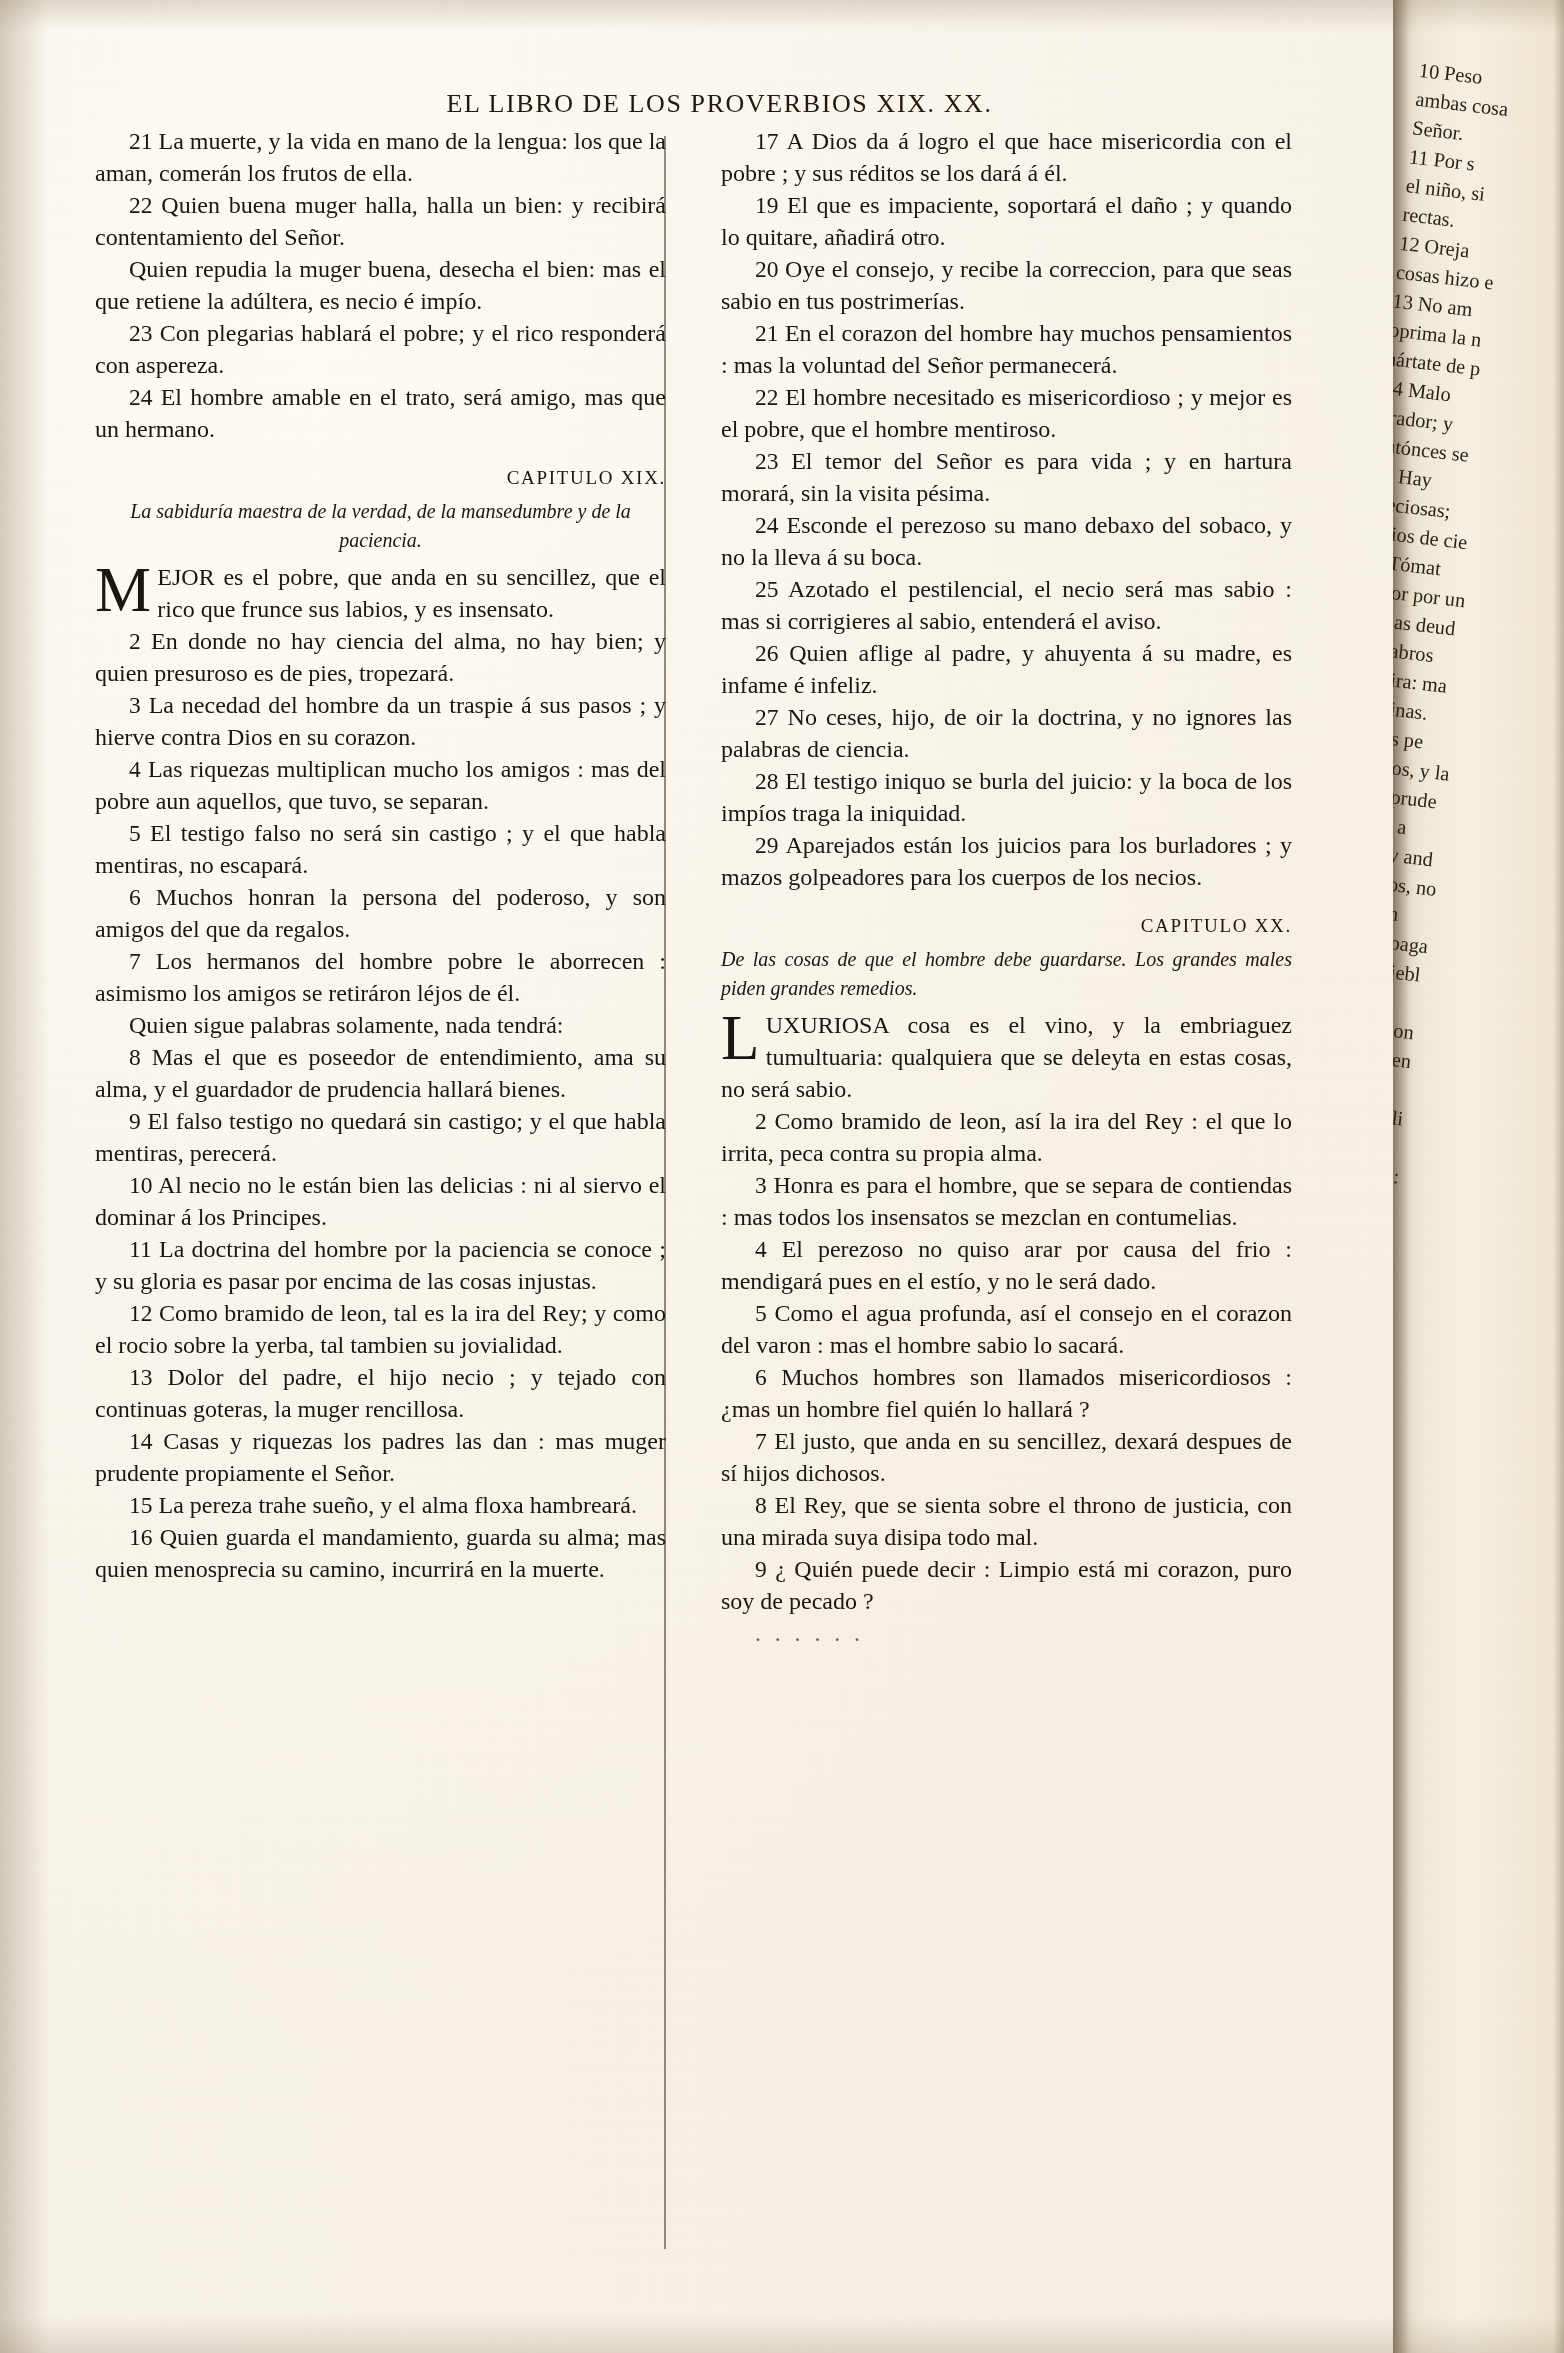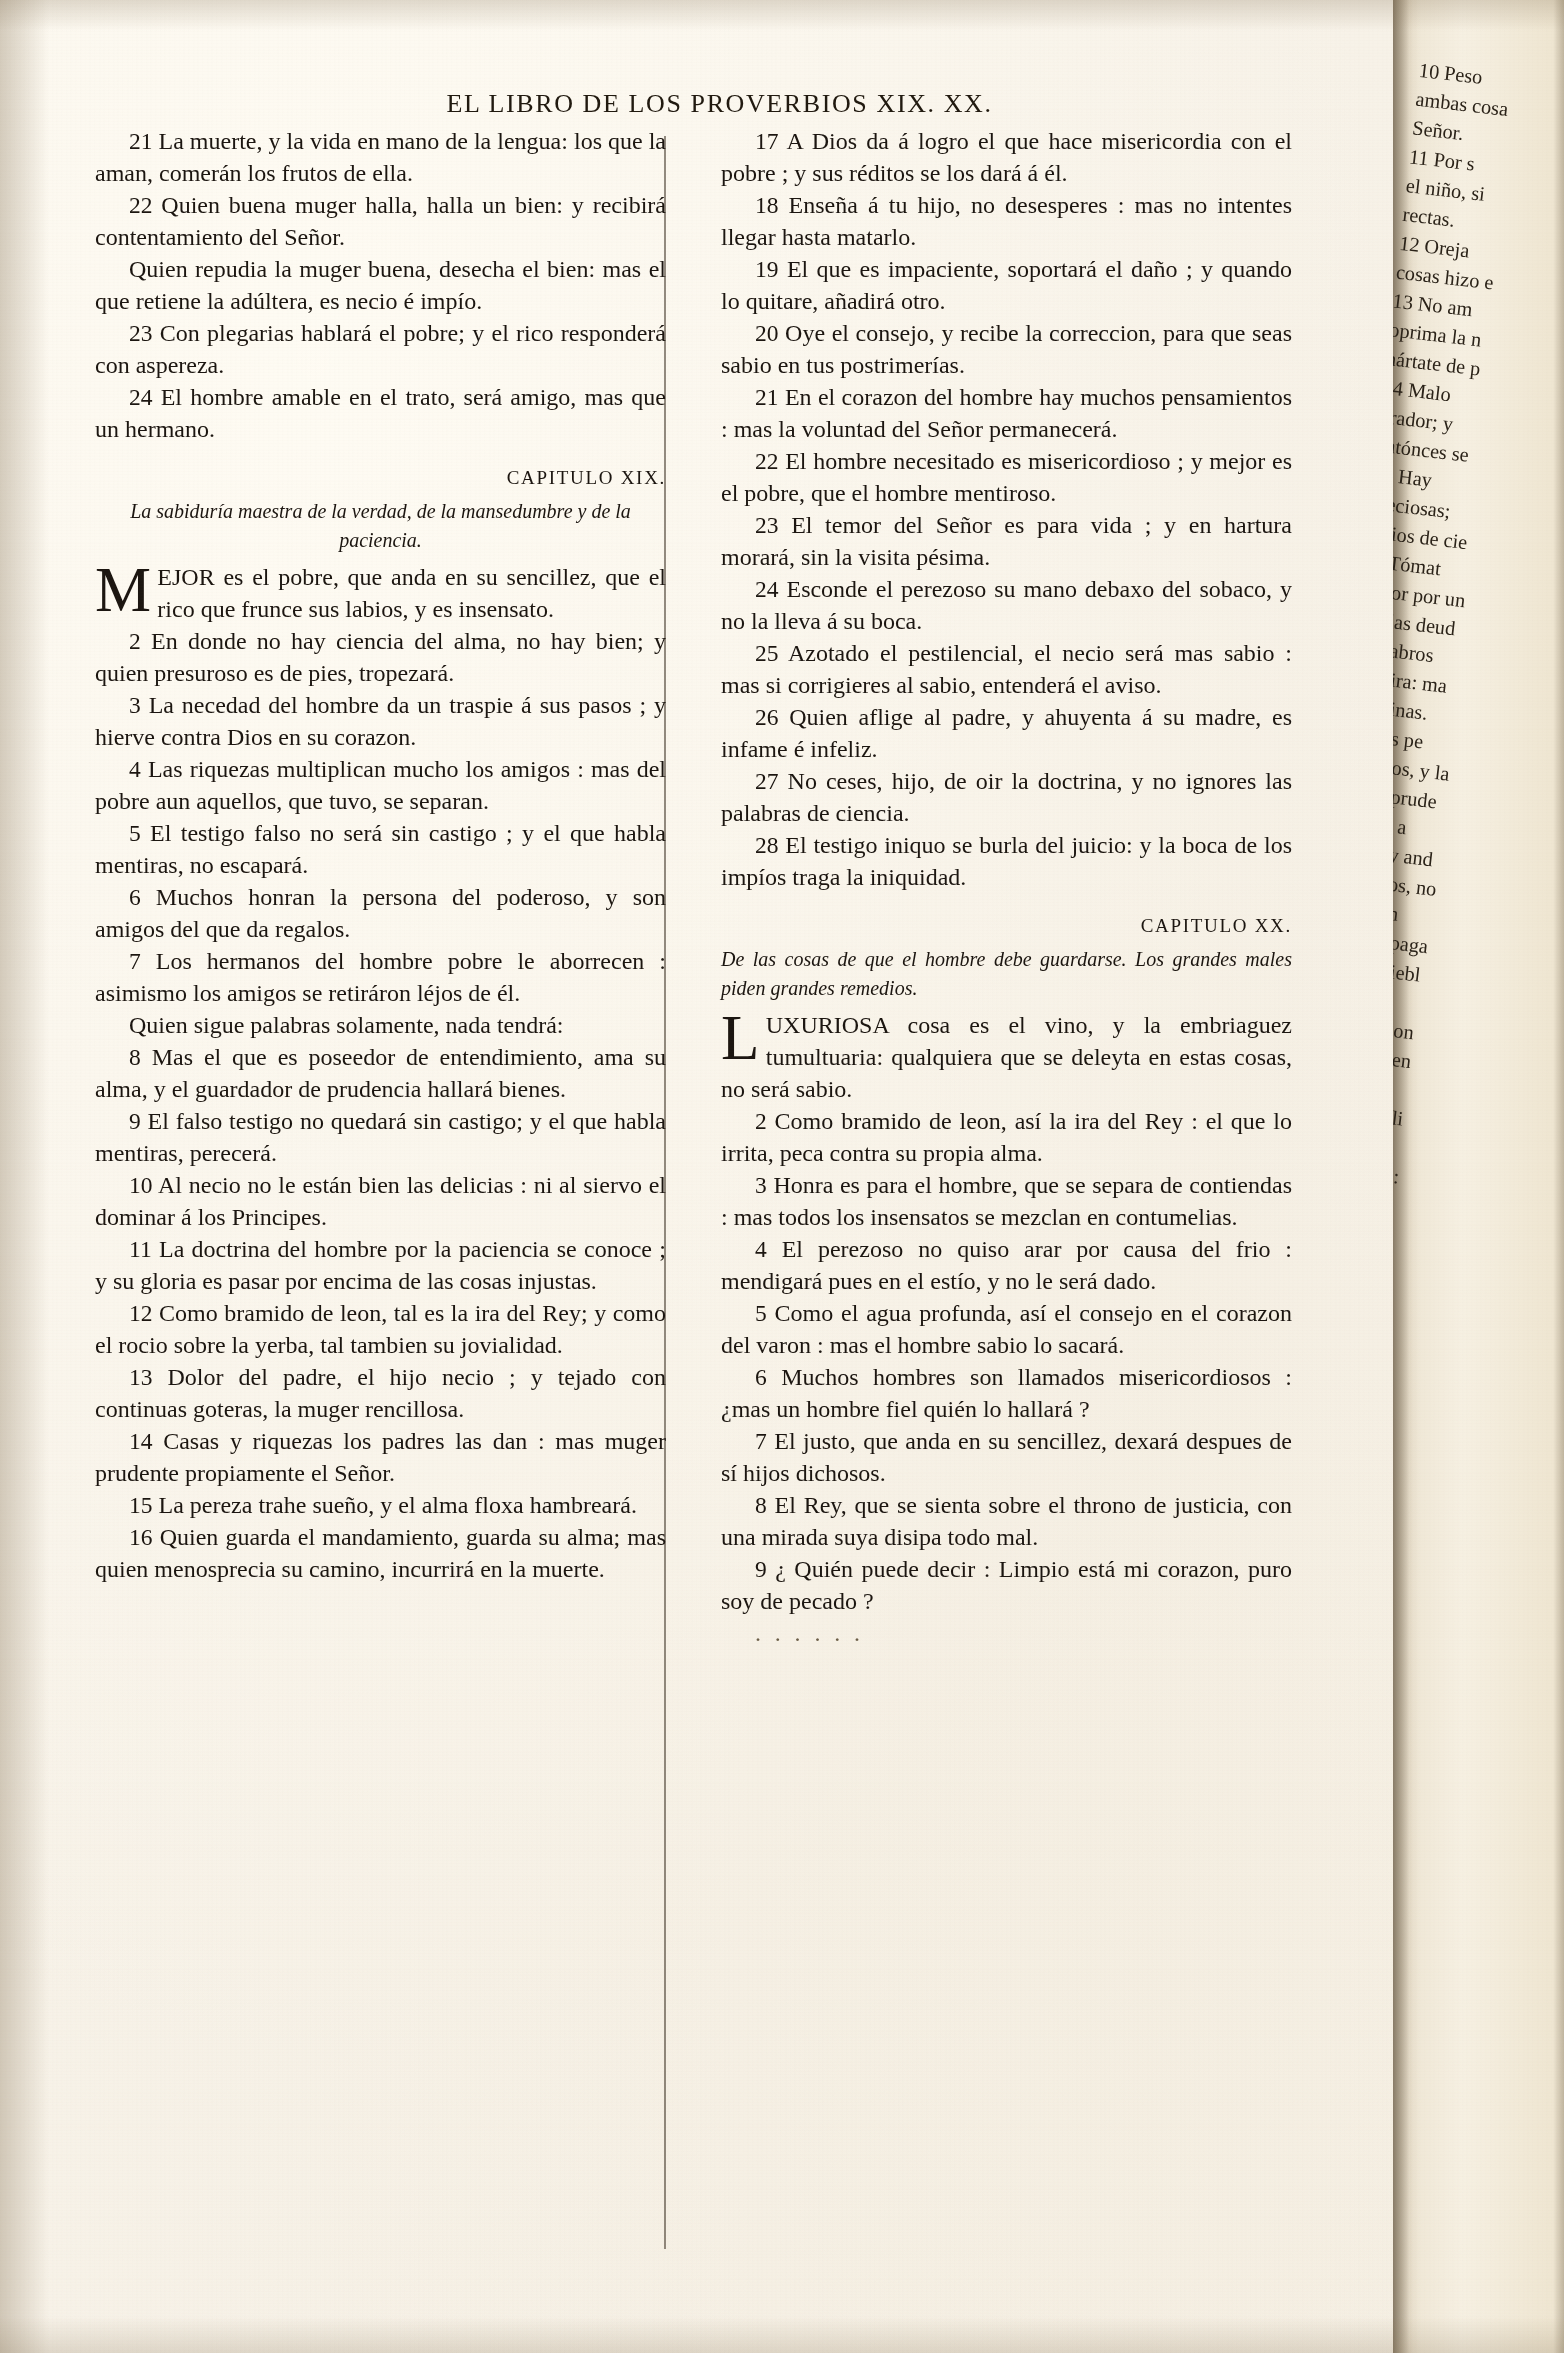--- a/index.html
+++ b/index.html
@@ -239,31 +239,31 @@
       <p class="v"><span class="vn">12</span> <span>Como bramido de leon, tal es la ira del Rey; y como el rocio sobre la yerba, tal tambien su jovialidad.</span></p>
       <p class="v"><span class="vn">13</span> <span>Dolor del padre, el hijo necio ; y tejado con continuas goteras, la muger rencillosa.</span></p>
       <p class="v"><span class="vn">14</span> <span>Casas y riquezas los padres las dan : mas muger prudente propiamente el Señor.</span></p>
       <p class="v"><span class="vn">15</span> <span>La pereza trahe sueño, y el alma floxa hambreará.</span></p>
       <p class="v"><span class="vn">16</span> <span>Quien guarda el mandamiento, guarda su alma; mas quien menosprecia su camino, incurrirá en la muerte.</span></p>
     </div>
 
     <div class="col right">
 
       <p class="v"><span class="vn">17</span> <span>A Dios da á logro el que hace misericordia con el pobre ; y sus réditos se los dará á él.</span></p>
-      <p class="v"><span class="vn">18</span> <span>Enseña á tu hijo, no desesperes : mas no intentes llegar hasta matarlo.</span></p>
       <p class="v"><span class="vn">19</span> <span>El que es impaciente, soportará el daño ; y quando lo quitare, añadirá otro.</span></p>
       <p class="v"><span class="vn">20</span> <span>Oye el consejo, y recibe la correccion, para que seas sabio en tus postrimerías.</span></p>
       <p class="v"><span class="vn">21</span> <span>En el corazon del hombre hay muchos pensamientos : mas la voluntad del Señor permanecerá.</span></p>
       <p class="v"><span class="vn">22</span> <span>El hombre necesitado es misericordioso ; y mejor es el pobre, que el hombre mentiroso.</span></p>
       <p class="v"><span class="vn">23</span> <span>El temor del Señor es para vida ; y en hartura morará, sin la visita pésima.</span></p>
       <p class="v"><span class="vn">24</span> <span>Esconde el perezoso su mano debaxo del sobaco, y no la lleva á su boca.</span></p>
       <p class="v"><span class="vn">25</span> <span>Azotado el pestilencial, el necio será mas sabio : mas si corrigieres al sabio, entenderá el aviso.</span></p>
       <p class="v"><span class="vn">26</span> <span>Quien aflige al padre, y ahuyenta á su madre, es infame é infeliz.</span></p>
       <p class="v"><span class="vn">27</span> <span>No ceses, hijo, de oir la doctrina, y no ignores las palabras de ciencia.</span></p>
       <p class="v"><span class="vn">28</span> <span>El testigo iniquo se burla del juicio: y la boca de los impíos traga la iniquidad.</span></p>
+      <p class="v"><span class="vn">29</span> <span>Aparejados están los juicios para los burladores ; y mazos golpeadores para los cuerpos de los necios.</span></p>
 
       <p class="chap-title">CAPITULO XX.</p>
       <p class="chap-sub block">De las cosas de que el hombre debe guardarse. Los grandes males piden grandes remedios.</p>
 
       <p class="dropcap-para">
         <span class="dropcap">L</span><span>UXURIOSA</span> <span>cosa es el vino, y la embriaguez tumultuaria: qualquiera que se deleyta en estas cosas, no será sabio.</span>
       </p>
 
       <p class="v"><span class="vn">2</span> <span>Como bramido de leon, así la ira del Rey : el que lo irrita, peca contra su propia alma.</span></p>
       <p class="v"><span class="vn">3</span> <span>Honra es para el hombre, que se separa de contiendas : mas todos los insensatos se mezclan en contumelias.</span></p>

